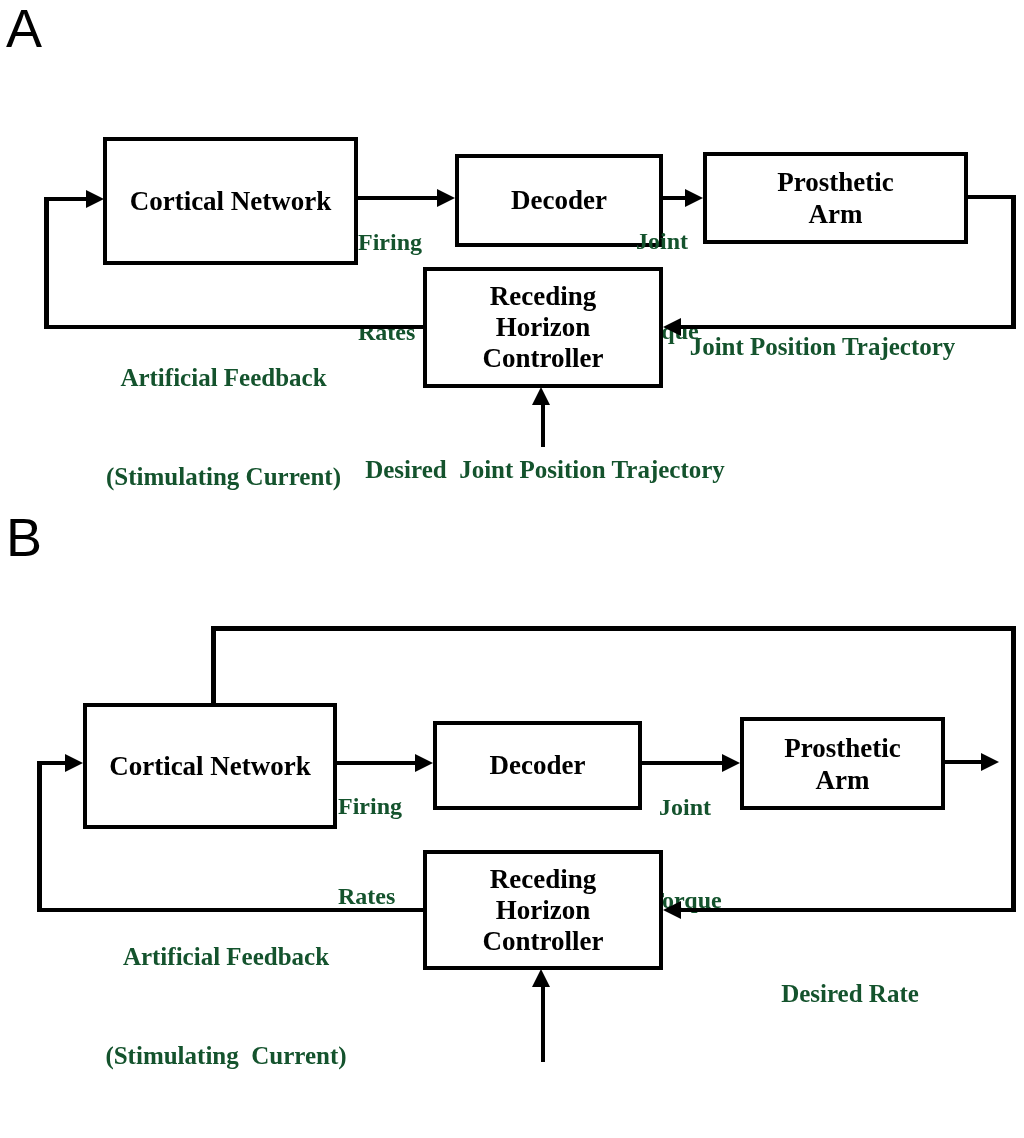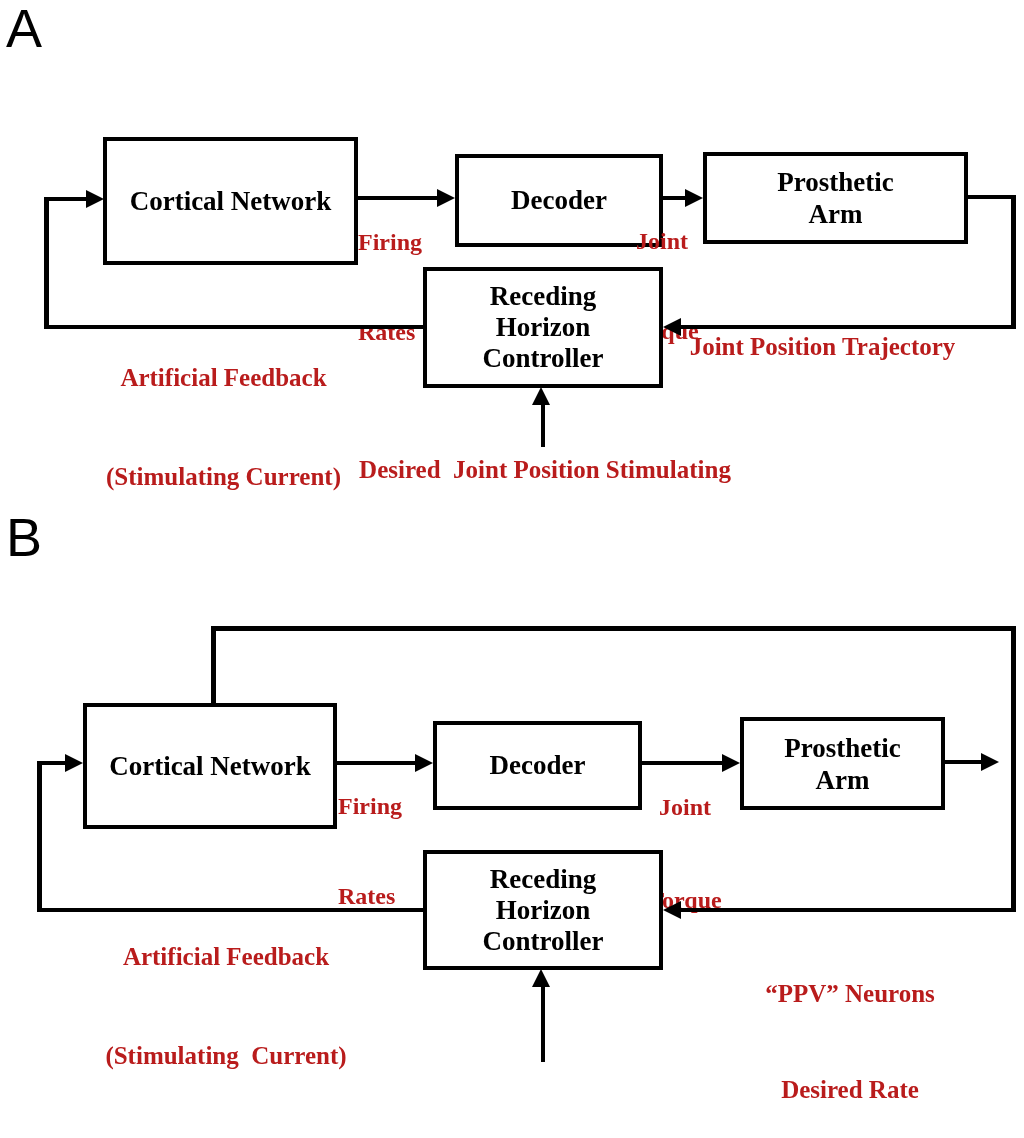--- a/index.html
+++ b/index.html
@@ -14,21 +14,21 @@
     font-size:54px; font-weight:400; color:#000; line-height:56px;
   }
   .box {
     position:absolute; box-sizing:border-box;
     border:4px solid #000; background:#fff;
     display:flex; flex-direction:column; align-items:center; justify-content:center;
     font-weight:bold; font-size:27px; text-align:center;
   }
   .lbl {
     position:absolute; font-weight:bold; font-size:25px;
-    text-align:center; white-space:pre; color:#b91c1c;
+    text-align:center; white-space:pre; color:#14532d;
   }
   .lbl.small { font-size:24px; }
   .lbl.left { text-align:left; }
   .line { position:absolute; background:#000; }
   .ah { position:absolute; width:0; height:0; }
   .ah-r { border-top:9px solid transparent; border-bottom:9px solid transparent; border-left:18px solid #000; }
   .ah-l { border-top:9px solid transparent; border-bottom:9px solid transparent; border-right:18px solid #000; }
   .ah-u { border-left:9px solid transparent; border-right:9px solid transparent; border-bottom:18px solid #000; }
 </style>
 </head>
@@ -81,21 +81,21 @@
   <div class="line" style="left:44px; top:197px; width:5px; height:132px;"></div>
   <div class="line" style="left:49px; top:197px; width:37px; height:4px;"></div>
   <div class="ah ah-r" style="left:86px; top:190px;"></div>
   <div class="lbl" style="left:77px; top:295px; width:293px; line-height:33px;">
     <div>Artificial Feedback</div>
     <div>(Stimulating Current)</div>
   </div>
 
   <div class="line" style="left:541px; top:403px; width:4px; height:44px;"></div>
   <div class="ah ah-u" style="left:532px; top:387px;"></div>
-  <div class="lbl" style="left:320px; top:456px; width:450px; line-height:28px;">Desired  Joint Position Stimulating</div>
+  <div class="lbl" style="left:320px; top:456px; width:450px; line-height:28px;">Desired  Joint Position Trajectory</div>
 
   <div class="panel-letter" style="left:6px; top:509px;">B</div>
 
   <div class="line" style="left:211px; top:628px; width:5px; height:75px;"></div>
   <div class="line" style="left:211px; top:626px; width:805px; height:5px;"></div>
   <div class="line" style="left:1011px; top:626px; width:5px; height:286px;"></div>
 
   <div class="box" style="left:83px; top:703px; width:254px; height:126px;">
     <div>Cortical Network</div>
   </div>
@@ -122,21 +122,20 @@
     <div>Prosthetic</div>
     <div>Arm</div>
   </div>
 
   <div class="line" style="left:945px; top:760px; width:40px; height:4px;"></div>
   <div class="ah ah-r" style="left:981px; top:753px;"></div>
 
   <div class="line" style="left:681px; top:908px; width:335px; height:4px;"></div>
   <div class="ah ah-l" style="left:663px; top:901px;"></div>
   <div class="lbl" style="left:700px; top:914px; width:300px; line-height:32px;">
-    <div>“PPV” Neurons</div>
     <div>Desired Rate</div>
   </div>
 
   <div class="box" style="left:423px; top:850px; width:240px; height:120px; line-height:31px;">
     <div>Receding</div>
     <div>Horizon</div>
     <div>Controller</div>
   </div>
 
   <div class="line" style="left:37px; top:908px; width:386px; height:4px;"></div>

